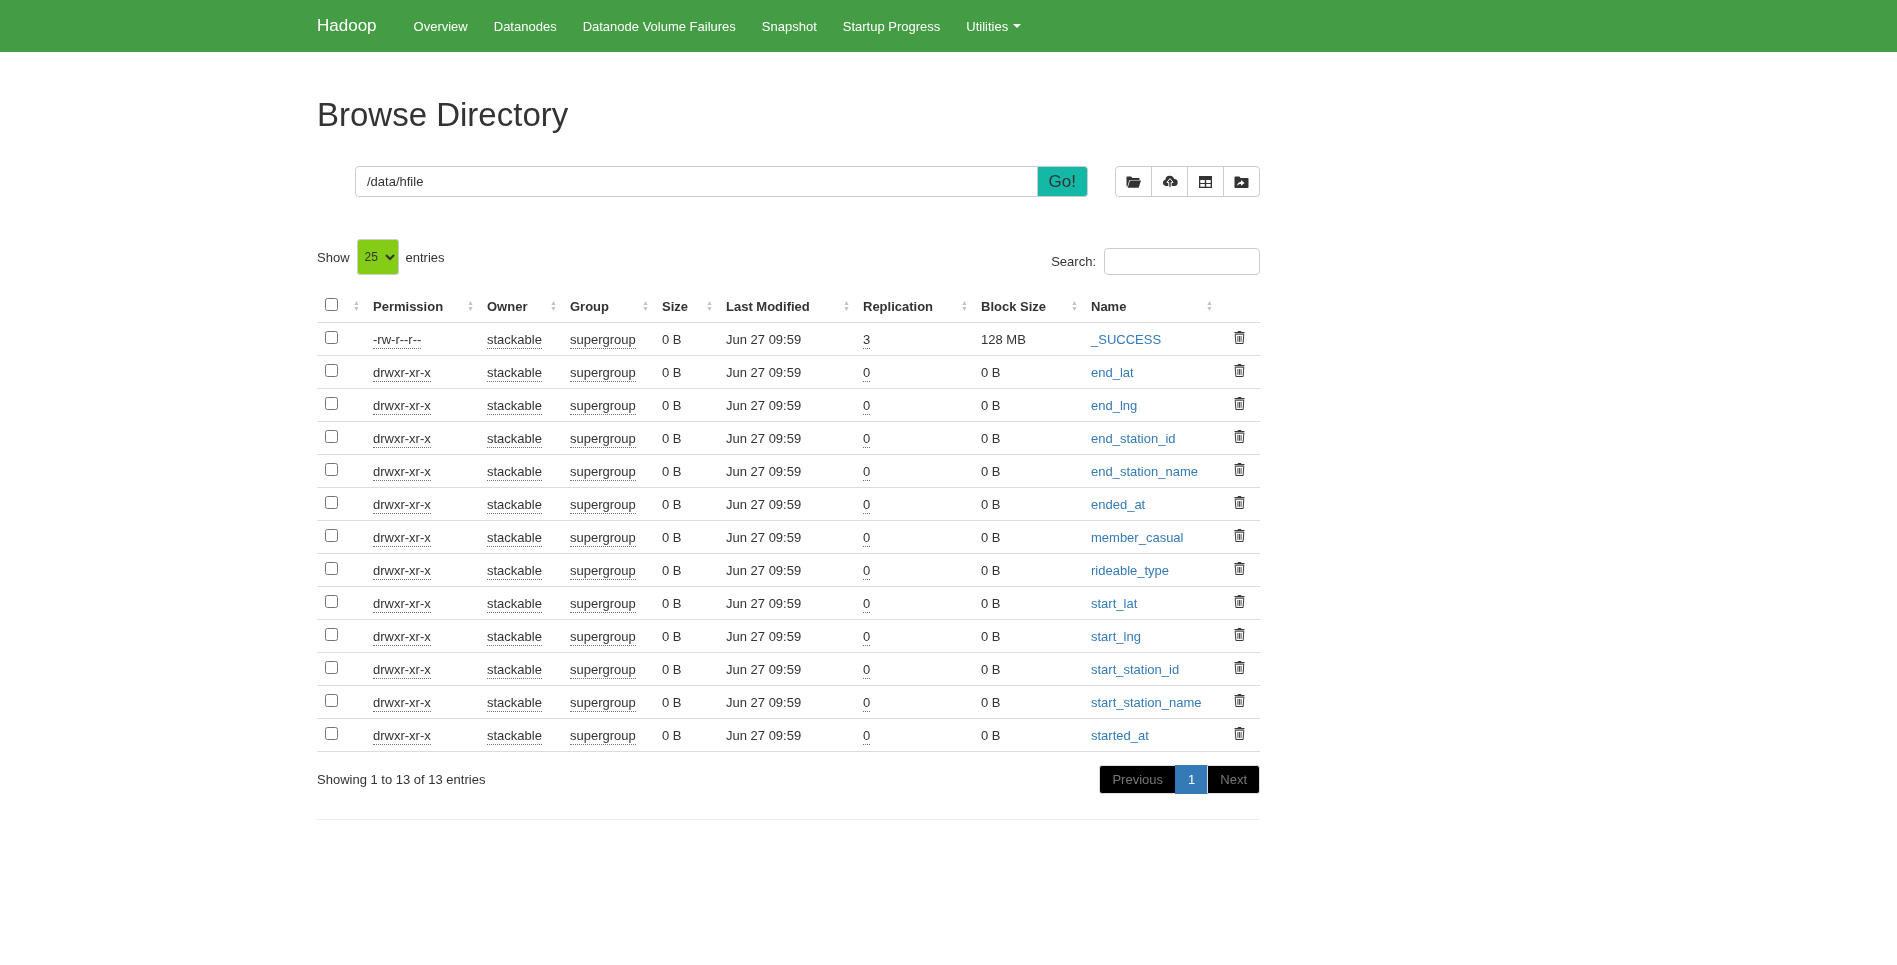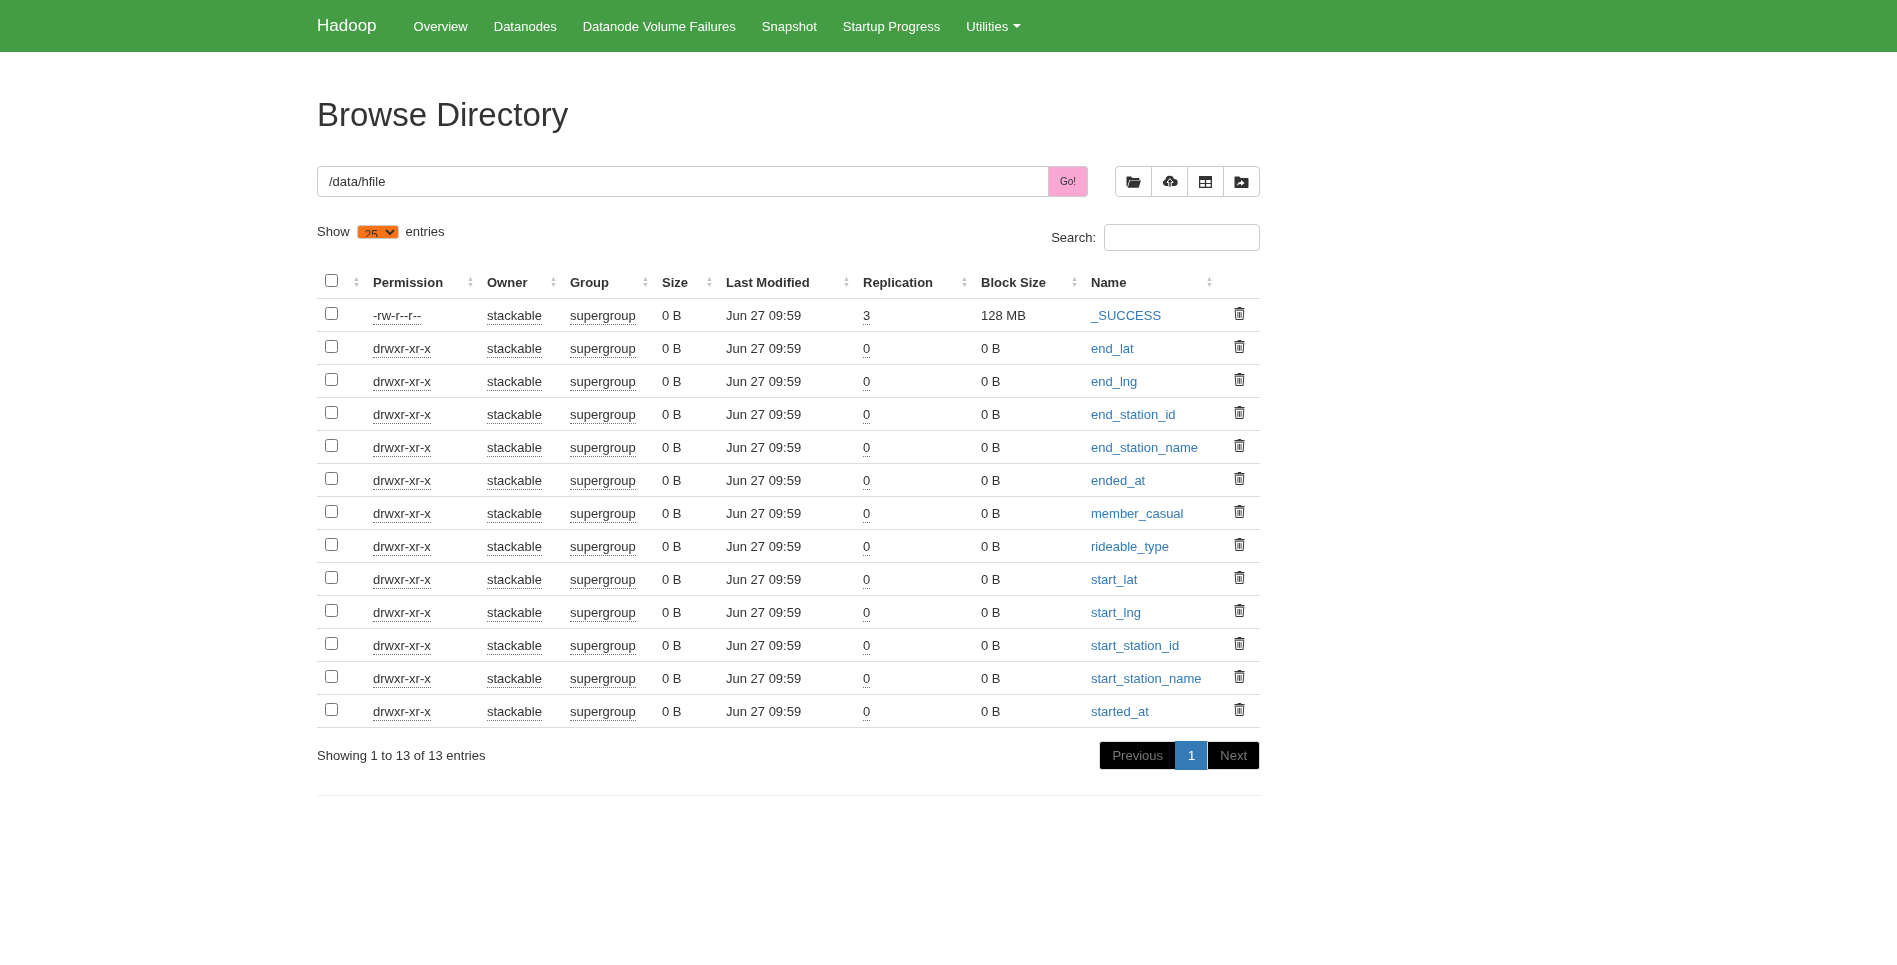--- a/index.html
+++ b/index.html
@@ -47,70 +47,70 @@
   .container { width: 943px; margin-left: 317px; }
   h1 {
     font-size: 33px;
     font-weight: 400;
     color: #333;
     margin-top: 44px;
     margin-bottom: 32px;
   }
   
   .pathbar { display: flex; align-items: flex-start; }
-  .input-group { display: flex; width: 822px; }
+  .input-group { display: flex; width: 822px; margin-left: 38px; }
   .path-input {
     flex: 1; height: 31px;
     border: 1px solid #ccc;
     border-radius: 4px 0 0 4px;
     padding: 5px 11px;
     font-size: 13px; color: #333;
     font-family: "Liberation Sans", sans-serif;
     outline: none;
   }
   .go-btn {
     height: 31px;
     padding: 5px 11px;
-    background: #f9a8d4;
+    background: #14b8a6;
     border: 1px solid #ccc;
     border-left: 0;
     border-radius: 0 4px 4px 0;
-    font-size: 10px; color: #333;
+    font-size: 17px; color: #333;
     font-family: "Liberation Sans", sans-serif;
     cursor: pointer;
   }
   .icon-group { display: flex; margin-left: 27px; }
   .icon-btn {
     width: 37px; height: 31px;
     background: #fff;
     border: 1px solid #ccc;
     margin-left: -1px;
     display: flex; align-items: center; justify-content: center;
     cursor: pointer;
   }
   .icon-btn:first-child { border-radius: 4px 0 0 4px; margin-left: 0; }
   .icon-btn:last-child { border-radius: 0 4px 4px 0; }
   .icon-btn svg { display: block; }
   
   .controls {
-    margin-top: 27px;
+    margin-top: 42px;
     display: flex;
     justify-content: space-between;
-    align-items: flex-start;
+    align-items: flex-end;
   }
   .show-entries { display: flex; align-items: center; font-size: 13px; }
   .page-size-select {
     margin: 0 7px;
-    height: 14px;
+    height: 36px;
     border: 1px solid #ccc;
     border-radius: 3px;
     font-size: 12px; color: #333;
     font-family: "Liberation Sans", sans-serif;
     padding: 1px 3px;
-    background: #f97316;
+    background: #84cc16;
   }
   .search-box { display: flex; align-items: center; }
   .search-box label { margin-right: 8px; font-weight: 400; }
   .search-input {
     width: 156px; height: 27px;
     border: 1px solid #ccc;
     border-radius: 4px;
     padding: 4px 8px;
     font-size: 13px;
     font-family: "Liberation Sans", sans-serif;

